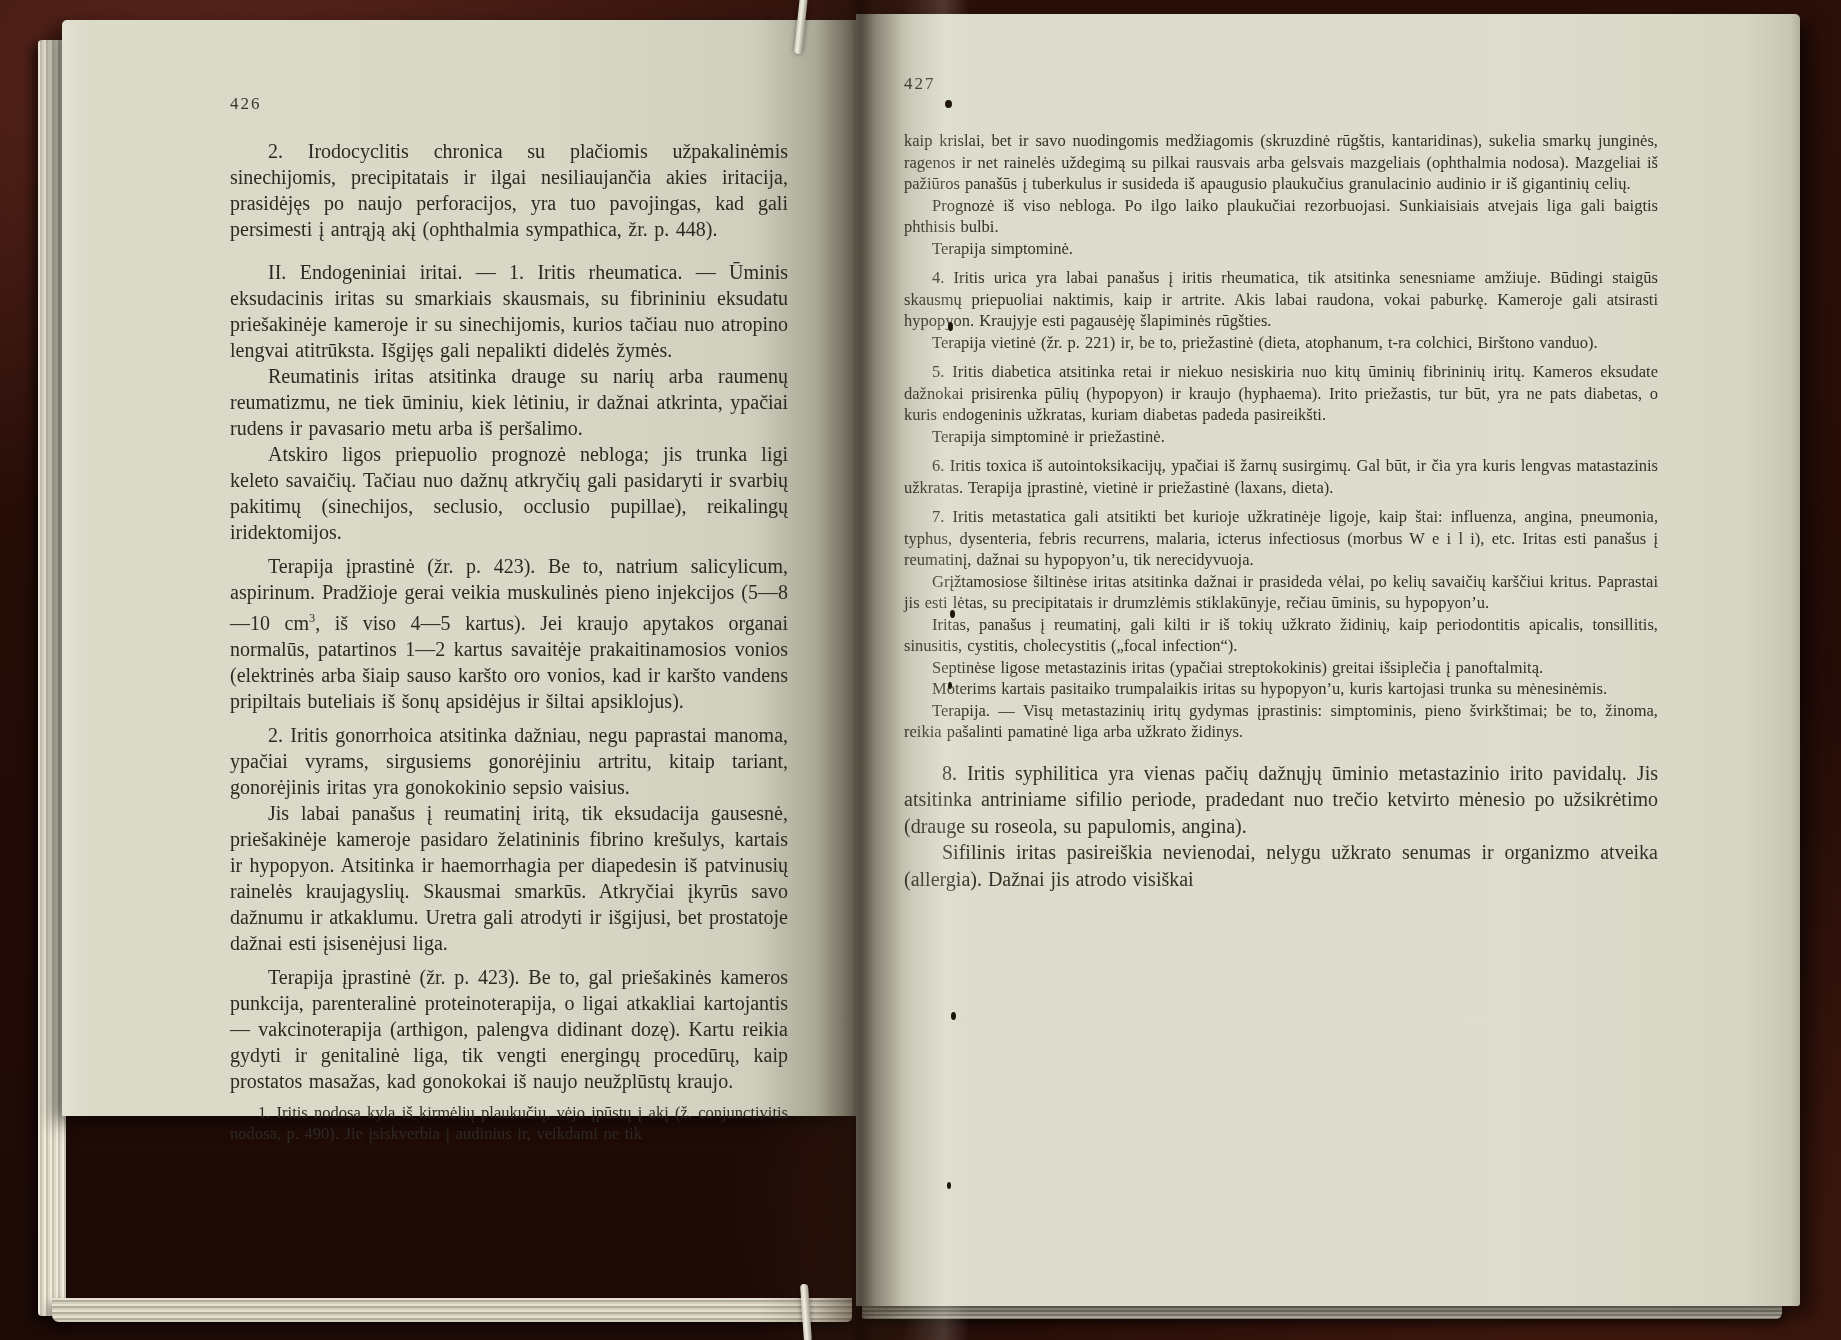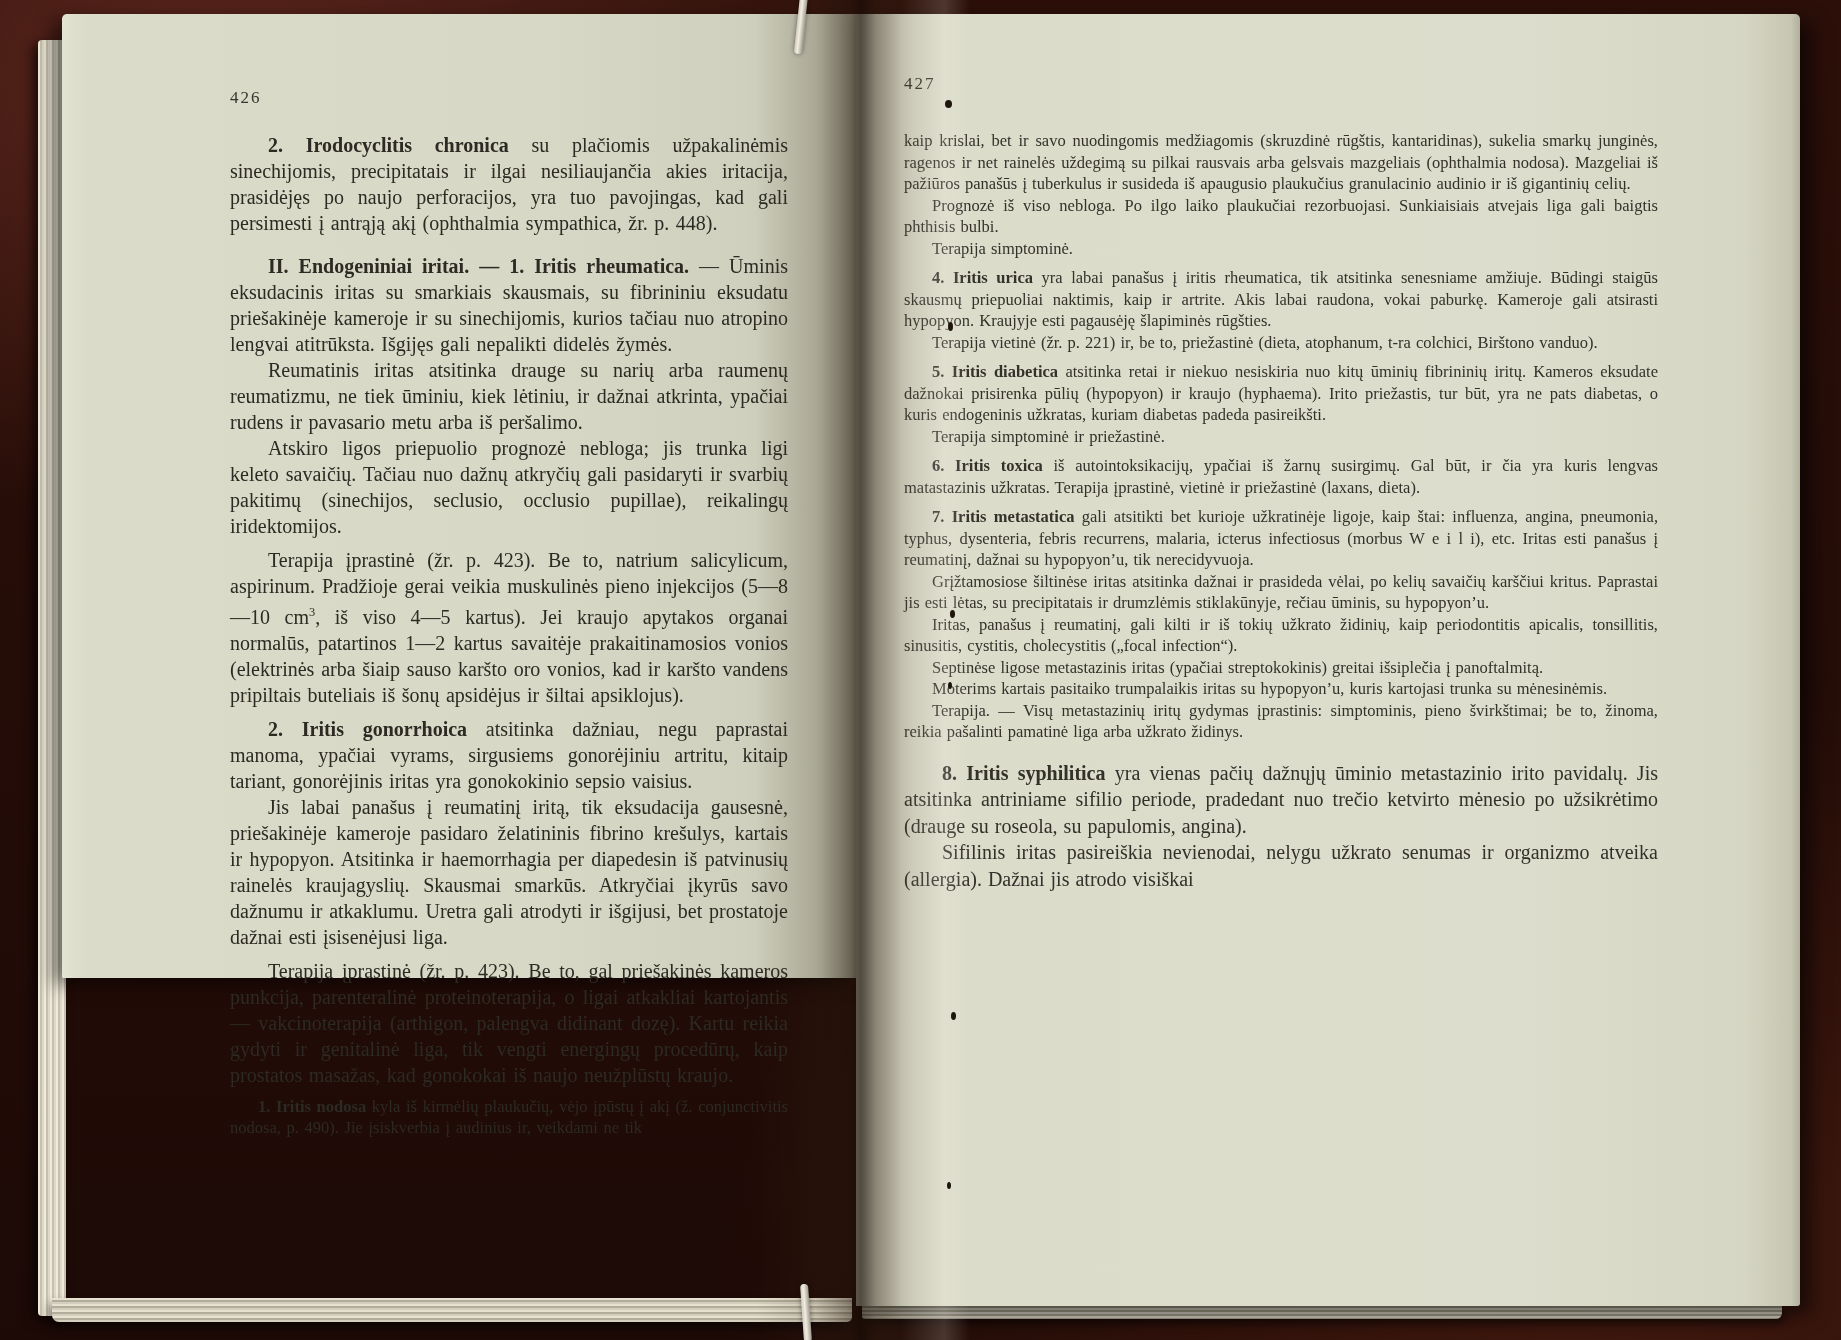--- a/index.html
+++ b/index.html
@@ -15,21 +15,21 @@
     background: repeating-linear-gradient(90deg, #efeadb 0 2px, #c6c1ae 2px 4px, #ddd8c7 4px 6px);
     border-radius:4px 0 0 4px; box-shadow:-5px 4px 12px rgba(0,0,0,0.65); }
   .stack-bottom { position:absolute; left:52px; top:1298px; width:800px; height:24px;
     background: repeating-linear-gradient(180deg, #e6e1d0 0 2px, #b2ac9a 2px 4px, #d3cebd 4px 6px);
     border-radius:0 0 5px 7px; box-shadow:-2px 6px 10px rgba(0,0,0,0.55); }
   .stack-bottom-right { position:absolute; left:862px; top:1304px; width:920px; height:15px;
     background: repeating-linear-gradient(180deg, #d9d4c3 0 2px, #a39e8c 2px 4px);
     border-radius:0 0 6px 3px; box-shadow:2px 5px 9px rgba(0,0,0,0.5); }
 
   .page { position:absolute; }
-  .page-left { left:62px; top:14px; width:794px; height:964px;
+  .page-left { left:62px; top:20px; width:794px; height:1096px;
     background: linear-gradient(90deg,#e3e3d3 0%, #dadbc9 3%, #d7d8c6 60%, #cfd0be 86%, #bfc0ad 96%, #a9a896 100%);
     border-radius:5px 0 0 2px; box-shadow:-8px 6px 18px rgba(0,0,0,0.55); }
   .page-right { left:856px; top:14px; width:944px; height:1292px;
     background: linear-gradient(90deg,#a7a694 0%, #c4c4b2 2%, #dcdccb 6%, #dcddcc 70%, #d6d6c4 94%, #c7c6b3 99%, #b1b09d 100%);
     border-radius:0 5px 3px 0; box-shadow:10px 8px 20px rgba(0,0,0,0.6); }
 
   .gutter { position:absolute; left:756px; top:0; width:214px; height:1340px; pointer-events:none;
     background: linear-gradient(90deg,
       rgba(56,38,22,0) 0%, rgba(56,38,22,0.16) 28%, rgba(36,22,12,0.46) 44%,
       rgba(24,13,7,0.62) 49%, rgba(45,30,18,0.38) 56%, rgba(70,55,35,0.14) 68%,
@@ -52,21 +52,21 @@
   .para { text-align:justify; }
   .para.small { font-size:16.5px; line-height:21.5px; }
   .para.large { font-size:20px; line-height:26.5px; }
   .page-left  .para.indent { text-indent:38px; }
   .page-left  .para.small.indent { text-indent:28px; }
   .page-right .para.indent { text-indent:28px; }
   .page-right .para.large.indent { text-indent:38px; }
   .para.noindent { text-indent:0; }
   .para.gap1 { margin-top:8px; }
   .para.gap2 { margin-top:17px; }
-  .b { font-weight:bold;margin-top:12px; }
+  .b { font-weight:normal;margin-top:12px; }
   .i { }
   sup { font-size:0.62em; }
 </style>
 </head>
 <body>
 
 <div class="scene">
 
   <div class="stack-left"></div>
   <div class="stack-bottom"></div>

